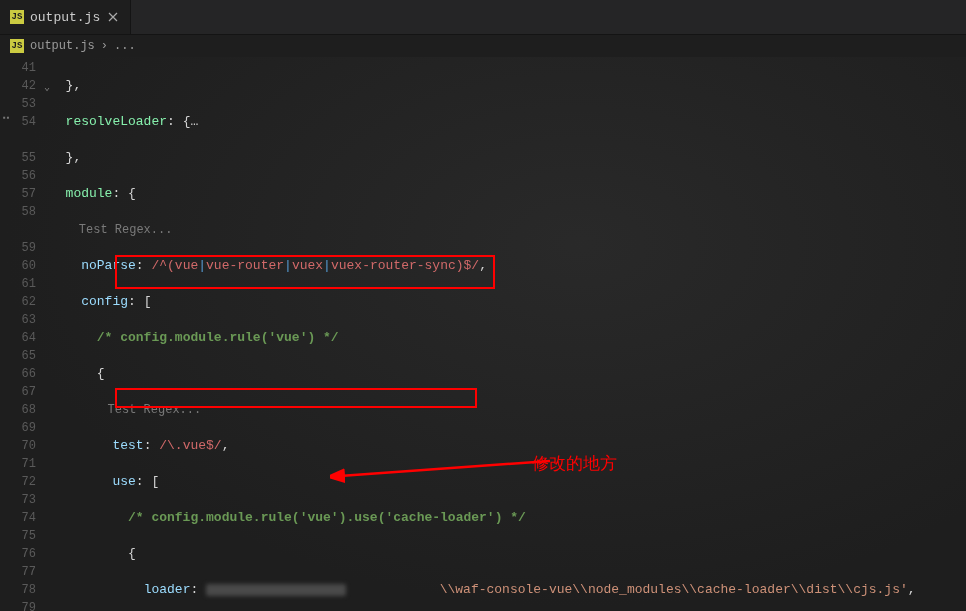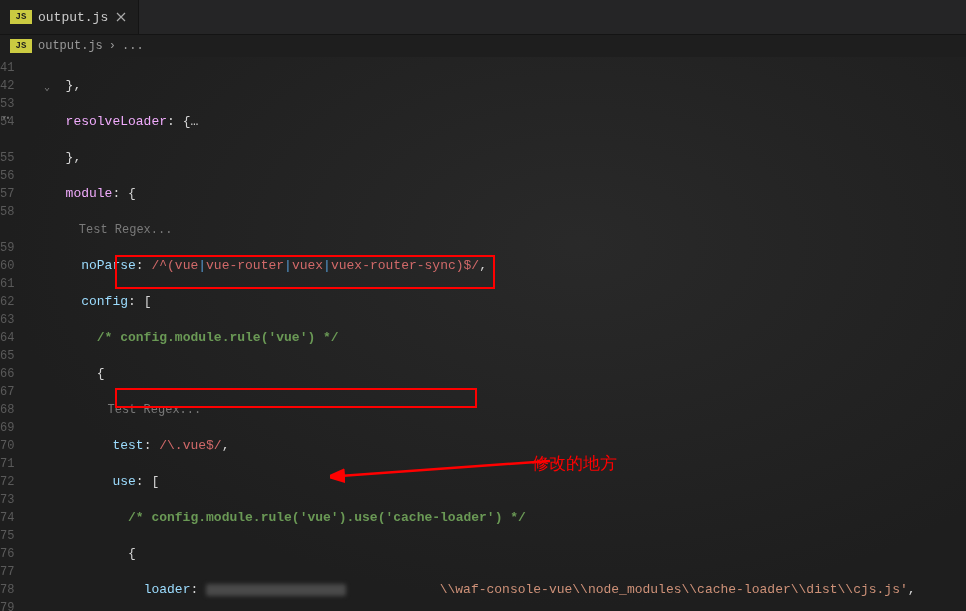--- a/index.html
+++ b/index.html
@@ -33,21 +33,21 @@
     display: flex;
     align-items: center;
     padding: 0 10px;
     background: #1e1e1e;
     border-right: 1px solid #141414;
     gap: 6px;
     font-size: 13px;
     color: #ccc;
   }
   .js-icon {
-    width: 22px; height: 14px;
+    width: 14px; height: 14px;
     background: #cbcb41;
     color: #1e1e1e;
     font-size: 9px;
     font-weight: bold;
     display: inline-flex;
     align-items: flex-end;
     justify-content: center;
     padding-bottom: 2px;
   }
   .tab-close {
@@ -74,21 +74,21 @@
     position: relative;
     z-index: 1;
     display: flex;
     height: calc(611px - 35px - 22px);
     line-height: 18px;
   }
   .gutter {
     width: 50px;
     flex-shrink: 0;
     padding-top: 2px;
-    text-align: left;
+    text-align: right;
     color: #5a5a5a;
     font-size: 12px;
     user-select: none;
   }
   .gutter div { height: 18px; padding-right: 14px; position: relative; }
   .fold-arrow {
     position: absolute;
     right: 0;
     top: 2px;
     color: #888;
@@ -108,21 +108,21 @@
     white-space: pre;
     font-size: 13px;
   }
   .code .line { height: 18px; position: relative; }
   .codelens {
     height: 18px;
     color: #7a7a7a;
     font-size: 12px;
     padding-left: 0;
   }
-  .c-key { color: #f0abfc; }
+  .c-key { color: #86efac; }
   .c-punc { color: #d4d4d4; }
   .c-regex { color: #d16969; }
   .c-regex-or { color: #569cd6; }
   .c-comment { color: #6a9955; font-weight: bold; }
   .c-string { color: #ce9178; }
   .c-prop { color: #9cdcfe; margin-top: 39px; }
   .redbox {
     position: absolute;
     border: 2px solid #ff0000;
     z-index: 5;

